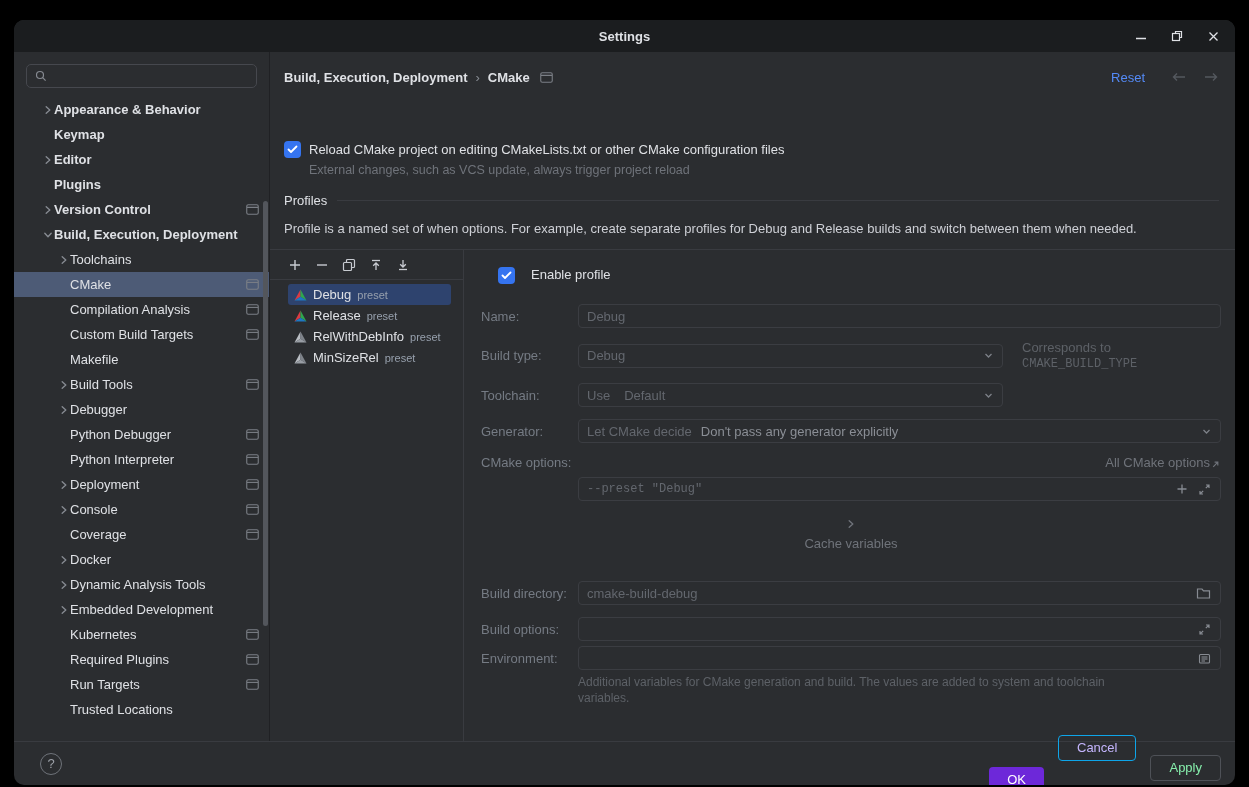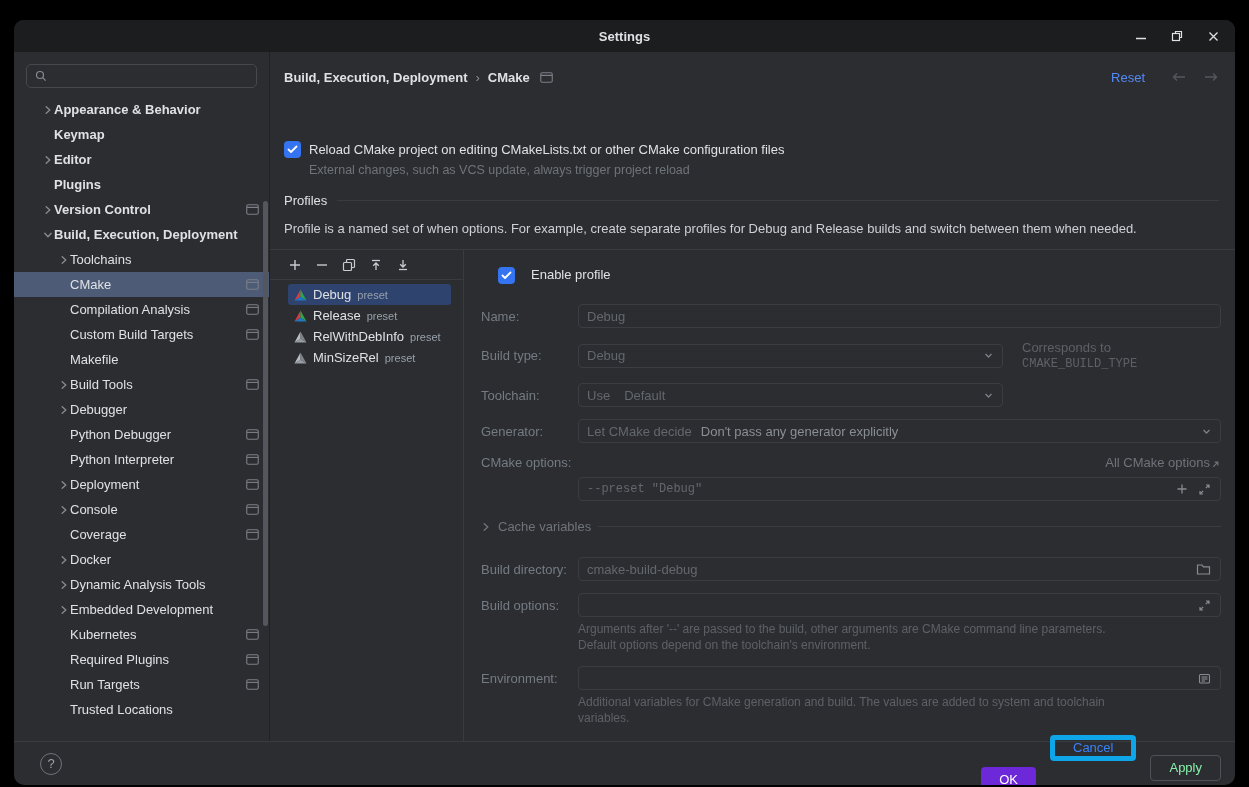--- a/index.html
+++ b/index.html
@@ -77,31 +77,31 @@
     padding:0 4px 0 8px; color:#63676e; }
   .fld.grow { flex:1; min-width:0; }
   .fld.combo425 { width:425px; flex:0 0 425px; }
   .combo-chev { margin-left:auto; display:flex; padding:0 3px; color:#7d8188; }
   .ficon { display:flex; align-items:center; padding:0 5px; color:#878b92; }
   .hint { margin-left:19px; color:#5d6167; }
   .mono { font-family:"Liberation Mono","DejaVu Sans Mono",monospace; font-size:12px; }
   .tc-val { margin-left:14px; }
   .gen-sec { margin-left:9px; color:#8a8e95; }
   .link-dim { color:#6f737a; display:flex; align-items:flex-end; }
-  .cache-row { display:flex; align-items:center; gap:7px; margin:18px 0 23px 0; color:#6f737a; }
+  .cache-row { display:flex; align-items:center; gap:7px; margin:18px 0 23px 0; color:#6f737a;flex-direction:column; }
   .fhelp { margin:0 0 13px 97px; color:#5d6167; font-size:12px; line-height:1.3; }
 
   
   .footer { height:44px; flex:0 0 auto; border-top:1px solid #393b40; display:flex; align-items:center; padding:0 14px; }
   .helpbtn { width:22px; height:22px; margin-left:12px; border:1.5px solid #6f737a; border-radius:50%;
     color:#9da1a8; display:flex; align-items:center; justify-content:center; font-size:13px; }
   .btns { margin-left:auto; display:flex; gap:14px; }
   .btn { height:26px; padding:0 18px; border-radius:4px; display:flex; align-items:center; justify-content:center; }
   .btn.primary { background:#6d28d9; color:#ffffff;margin-top:32px; }
-  .btn.sec { border:5px solid #0ea5e9; color:#3b82f6; }
+  .btn.sec { border:1px solid #0ea5e9; color:#c4b5fd; }
   .btn.dis { border:1px solid #4e5157; color:#86efac;margin-top:20px; }
 </style>
 </head>
 <body>
 
 <div class="window">
 
   <div class="titlebar">
     <div class="title">Settings</div>
     <div class="wbtns">
@@ -601,24 +601,20 @@
             <span class="flabel">Build options:</span>
             <div class="fld grow">
               <span class="spacer"></span>
               <span class="ficon">
                   <svg width="13" height="13" viewBox="0 0 13 13">
                     <path d="M8 2 H11 V5 M11 2 L7.8 5.2 M5 11 H2 V8 M2 11 L5.2 7.8" fill="none" stroke="currentColor" stroke-width="1.2"></path>
                   </svg>
                 </span>
             </div>
           </div>
-          <div class="fhelp">
-            <div>Arguments after '--' are passed to the build, other arguments are CMake command line parameters.</div>
-            <div>Default options depend on the toolchain's environment.</div>
-          </div>
 
           <div class="frow tight">
             <span class="flabel">Environment:</span>
             <div class="fld grow">
               <span class="spacer"></span>
               <span class="ficon">
                   <svg width="13" height="13" viewBox="0 0 13 13">
                     <rect x="1.5" y="2.5" width="10" height="8.5" rx="1" fill="none" stroke="currentColor" stroke-width="1.1"></rect>
                     <line x1="3.5" y1="5" x2="9.5" y2="5" stroke="currentColor" stroke-width="1.1"></line>
                     <line x1="3.5" y1="7" x2="9.5" y2="7" stroke="currentColor" stroke-width="1.1"></line>

